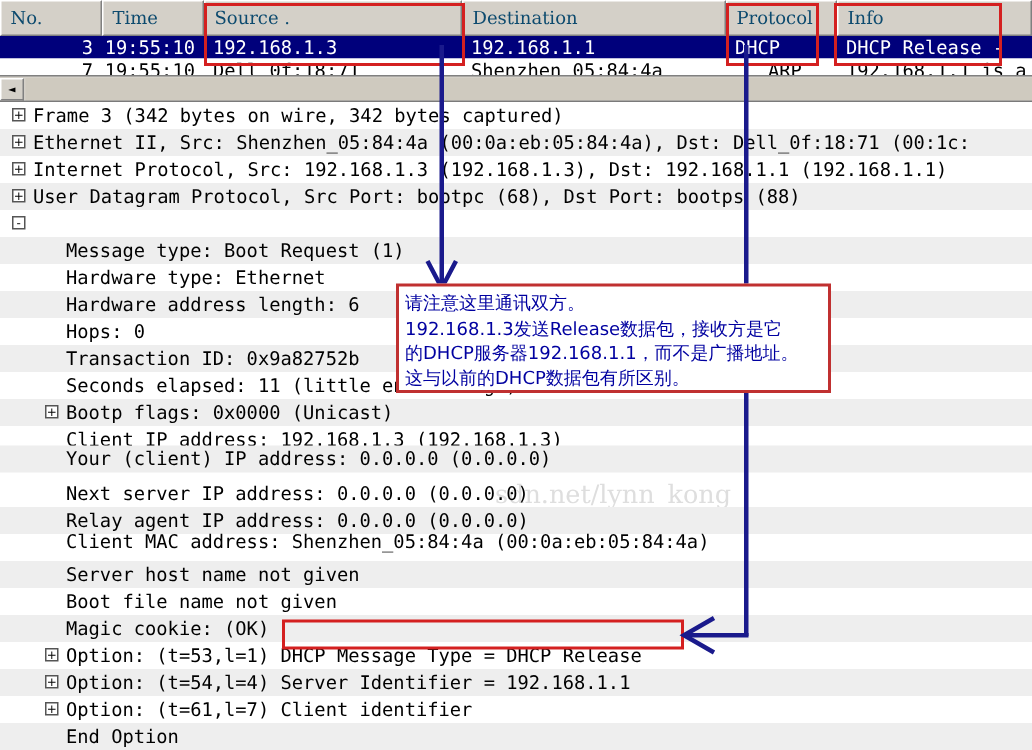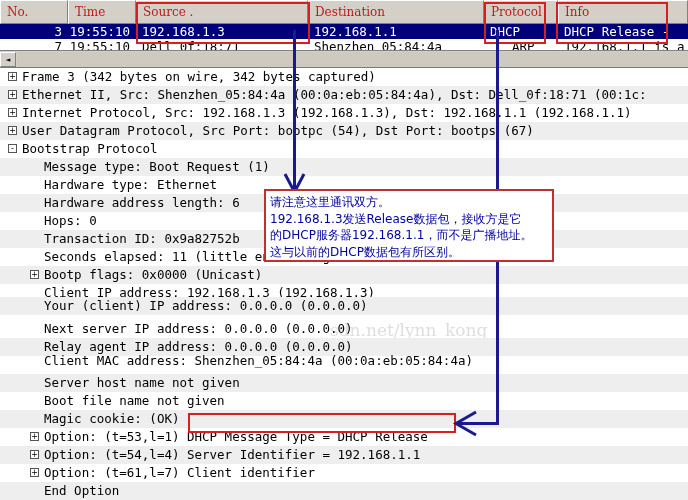--- a/index.html
+++ b/index.html
@@ -23,21 +23,21 @@
   }
   .col-header {
     position: absolute; top: 0; height: 24px;
     background: #d4d0c8;
     border-top: 1px solid #ffffff;
     border-left: 1px solid #ffffff;
     border-right: 1px solid #808080;
     border-bottom: 1px solid #808080;
     box-sizing: border-box;
     font-size: 12px;
-    color: #b91c1c;
+    color: #0c4a6e;
     line-height: 22px;
     padding-left: 6px;
     white-space: nowrap;
     font-family: "DejaVu Serif", "Liberation Serif", serif;
   }
   .plist-row {
     position: absolute; left: 0; width: 688px; height: 15px;
     font-size: 12.5px;
     white-space: nowrap;
     font-family: "DejaVu Sans Mono", "Liberation Mono", monospace;
@@ -182,25 +182,24 @@
         <div class="trow alt" style="top: 18px;">
           <span class="expander" style="left: 8px;">+</span>
           <span class="ttext" style="left: 22px;">Ethernet II, Src: Shenzhen_05:84:4a (00:0a:eb:05:84:4a), Dst: Dell_0f:18:71 (00:1c:</span>
         </div>
         <div class="trow" style="top: 36px;">
           <span class="expander" style="left: 8px;">+</span>
           <span class="ttext" style="left: 22px;">Internet Protocol, Src: 192.168.1.3 (192.168.1.3), Dst: 192.168.1.1 (192.168.1.1)</span>
         </div>
         <div class="trow alt" style="top: 54px;">
           <span class="expander" style="left: 8px;">+</span>
-          <span class="ttext" style="left: 22px;">User Datagram Protocol, Src Port: bootpc (54), Dst Port: bootps (67)</span>
+          <span class="ttext" style="left: 22px;">User Datagram Protocol, Src Port: bootpc (68), Dst Port: bootps (88)</span>
         </div>
         <div class="trow" style="top: 72px;">
           <span class="expander" style="left: 8px;">-</span>
-          <span class="ttext" style="left: 22px;">Bootstrap Protocol</span>
         </div>
         <div class="trow alt" style="top: 90px;">
           <span class="ttext" style="left: 44px;">Message type: Boot Request (1)</span>
         </div>
         <div class="trow" style="top: 108px;">
           <span class="ttext" style="left: 44px;">Hardware type: Ethernet</span>
         </div>
         <div class="trow alt" style="top: 126px;">
           <span class="ttext" style="left: 44px;">Hardware address length: 6</span>
         </div>

